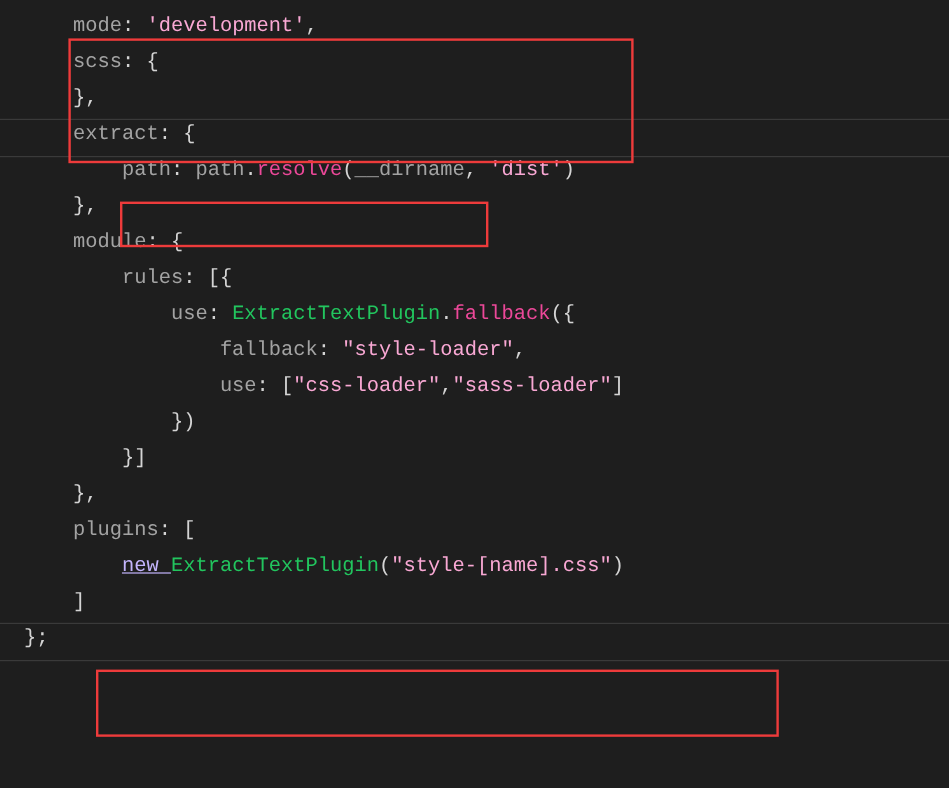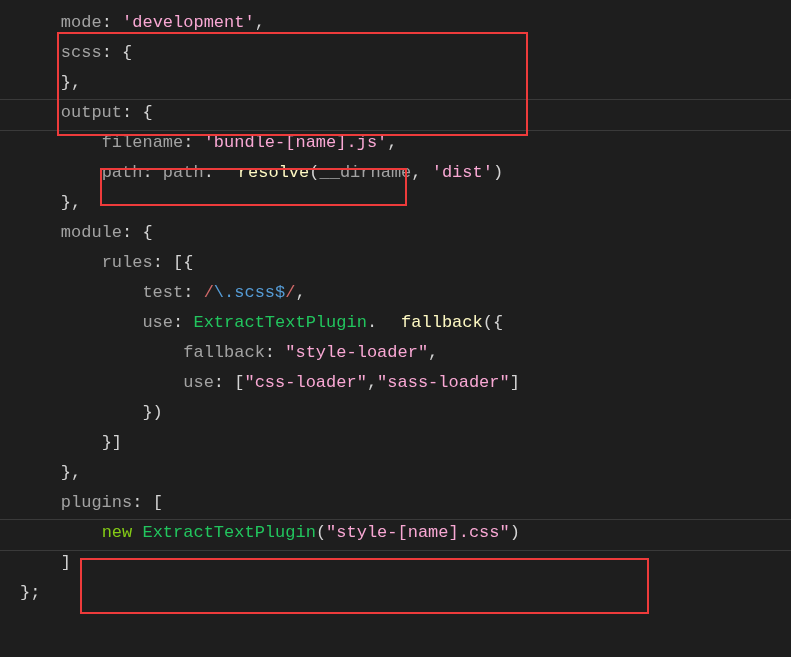--- a/index.html
+++ b/index.html
@@ -22,23 +22,23 @@
   .line {
     white-space: pre;
     padding-left: 20px;
   }
   .prop { color: #a3a3a3; }
   .str { color: #f9a8d4; text-align: right; }
   .punct { color: #d4d4d4; }
   .brace { color: #d4d4d4; }
   .regex { color: #d16969; }
   .regex2 { color: #569cd6; }
-  .keyword { color: #84cc16; }
+  .keyword { color: #c4b5fd; text-decoration: underline; }
   .class { color: #22c55e; }
-  .method { color: #fef9c3; margin-left: 24px; }
+  .method { color: #ec4899; }
   .highlight-box {
     position: absolute;
     border: 2px solid #ee3b3b;
     pointer-events: none;
     box-sizing: border-box;
   }
   .box1 { left: 57px; top: 32px; width: 471px; height: 104px; }
   .box2 { left: 100px; top: 168px; width: 307px; height: 38px; }
   .box3 { left: 80px; top: 558px; width: 569px; height: 56px; }
   .caret-line {
@@ -65,27 +65,25 @@
 </head>
 <body>
 
 <div class="code-container">
 <div class="caret-line"></div>
 <div class="caret-line2"></div>
 
 <div class="line"><span>    </span><span class="prop">mode</span><span class="punct">: </span><span class="str">'development'</span><span class="punct">,</span></div>
 <div class="line"><span>    </span><span class="prop">scss</span><span class="punct">: </span><span class="brace">{</span></div>
 <div class="line"><span>    </span><span class="brace">},</span></div>
-<div class="line"><span>    </span><span class="prop">output</span><span class="punct">: </span><span class="brace">{</span></div>
-<div class="line"><span>        </span><span class="prop">filename</span><span class="punct">: </span><span class="str">'bundle-[name].js'</span><span class="punct">,</span></div>
+<div class="line"><span>    </span><span class="prop">extract</span><span class="punct">: </span><span class="brace">{</span></div>
 <div class="line"><span>        </span><span class="prop">path</span><span class="punct">: </span><span class="prop">path</span><span class="punct">.</span><span class="method">resolve</span><span class="punct">(</span><span class="prop">__dirname</span><span class="punct">, </span><span class="str">'dist'</span><span class="punct">)</span></div>
 <div class="line"><span>    </span><span class="brace">},</span></div>
 <div class="line"><span>    </span><span class="prop">module</span><span class="punct">: </span><span class="brace">{</span></div>
 <div class="line"><span>        </span><span class="prop">rules</span><span class="punct">: </span><span class="brace">[{</span></div>
-<div class="line"><span>            </span><span class="prop">test</span><span class="punct">: </span><span class="regex">/</span><span class="regex2">\.scss</span><span class="regex2">$</span><span class="regex">/</span><span class="punct">,</span></div>
 <div class="line"><span>            </span><span class="prop">use</span><span class="punct">: </span><span class="class">ExtractTextPlugin</span><span class="punct">.</span><span class="method">fallback</span><span class="punct">({</span></div>
 <div class="line"><span>                </span><span class="prop">fallback</span><span class="punct">: </span><span class="str">"style-loader"</span><span class="punct">,</span></div>
 <div class="line"><span>                </span><span class="prop">use</span><span class="punct">: </span><span class="punct">[</span><span class="str">"css-loader"</span><span class="punct">,</span><span class="str">"sass-loader"</span><span class="punct">]</span></div>
 <div class="line"><span>            </span><span class="brace">})</span></div>
 <div class="line"><span>        </span><span class="brace">}]</span></div>
 <div class="line"><span>    </span><span class="brace">},</span></div>
 <div class="line"><span>    </span><span class="prop">plugins</span><span class="punct">: </span><span class="brace">[</span></div>
 <div class="line"><span>        </span><span class="keyword">new </span><span class="class">ExtractTextPlugin</span><span class="punct">(</span><span class="str">"style-[name].css"</span><span class="punct">)</span></div>
 <div class="line"><span>    </span><span class="brace">]</span></div>
 <div class="line"><span></span><span class="brace">};</span></div>

